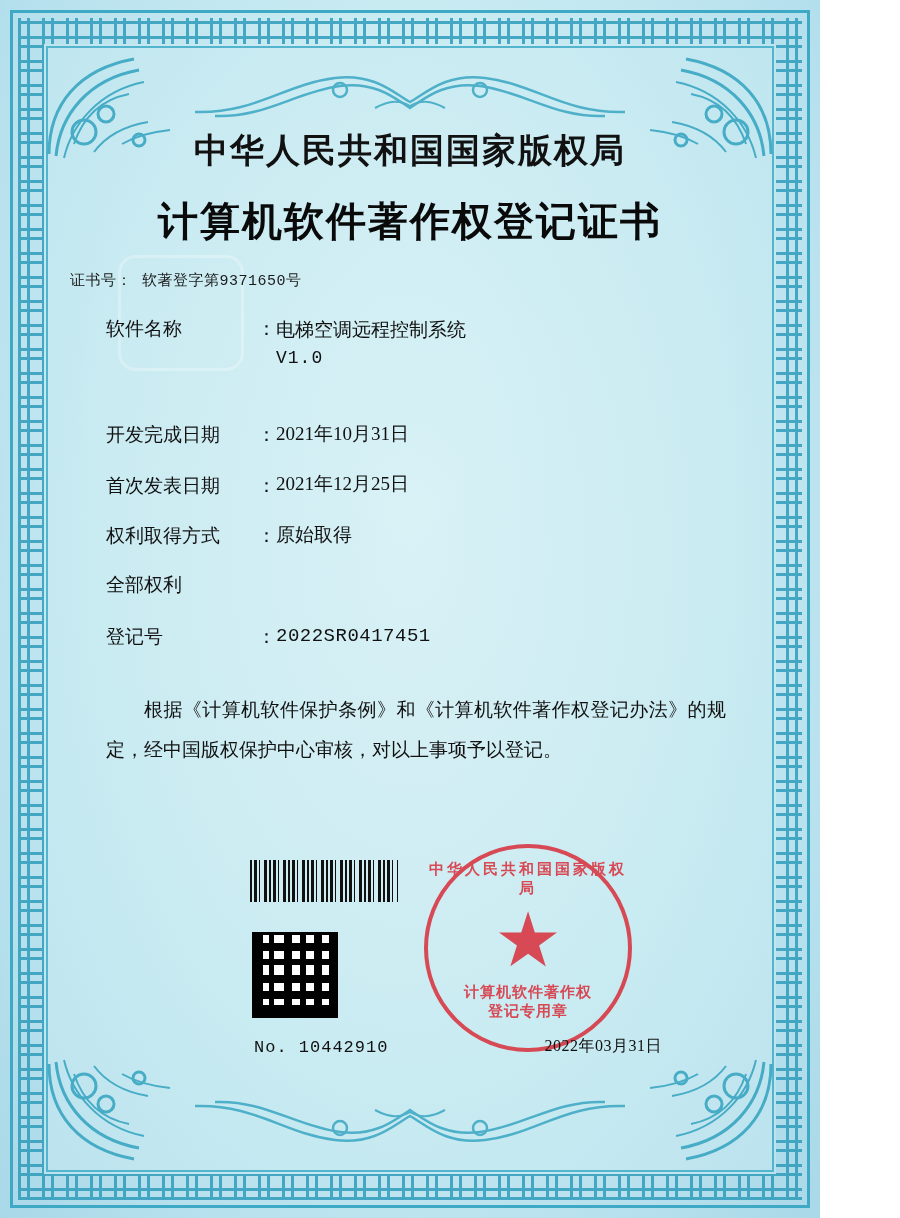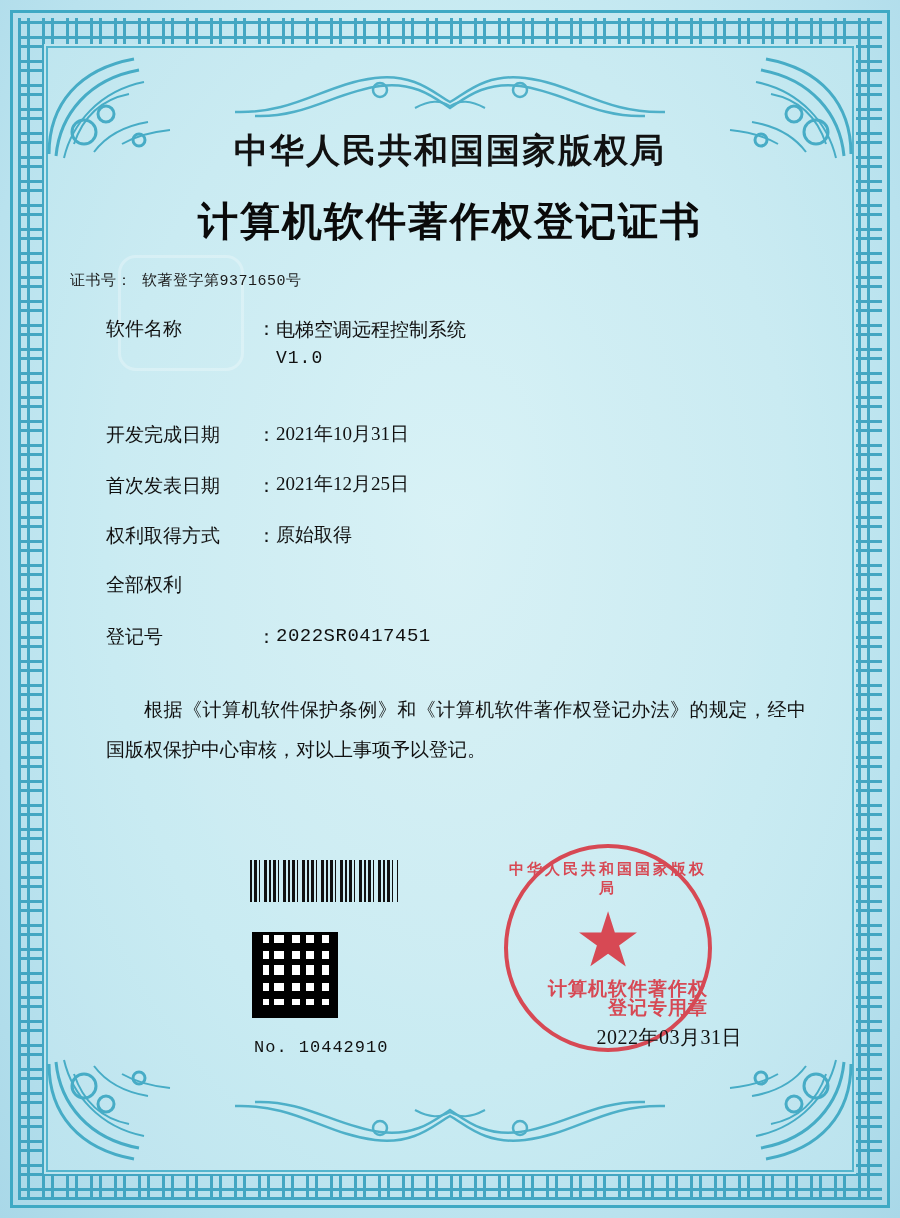--- a/index.html
+++ b/index.html
@@ -5,21 +5,21 @@
   html, body {
     margin: 0;
     padding: 0;
     background: #ffffff;
   }
   body {
     font-family: "Liberation Serif", "DejaVu Serif", serif;
   }
   .cert {
     position: relative;
-    width: 900px;
+    width: 820px;
     height: 1218px;
     overflow: hidden;
     background:
       radial-gradient(ellipse at 50% 40%, #d9f2f6 0%, #c9ebf2 45%, #b9e2ee 75%, #a9d8e8 100%);
   }
   
   .border-outer {
     position: absolute;
     left: 10px; top: 10px; right: 10px; bottom: 10px;
     border: 3px solid #3ea9c4;
@@ -213,22 +213,22 @@
     left: 148px;
     top: 178px;
     font-size: 17px;
     color: #111;
     letter-spacing: 1px;
     font-family: "Liberation Mono","DejaVu Sans Mono", monospace;
   }
   .issue-date {
     position: absolute;
     right: 78px;
-    top: 164px;
-    font-size: 20px;
+    top: 176px;
+    font-size: 16px;
     color: #111;
     letter-spacing: .5px;
   }
   
   .seal {
     position: absolute;
     right: 108px;
     top: -16px;
     width: 200px;
     height: 200px;
@@ -249,22 +249,22 @@
     position: absolute;
     left: 0; right: 0; top: 12px;
     text-align: center;
     font-size: 15px;
     letter-spacing: 3px;
     font-weight: 700;
   }
   .seal .ln1, .seal .ln2 {
     position: absolute;
     left: 0; right: 0;
-    text-align: right;
-    font-size: 19px;
+    text-align: center;
+    font-size: 15px;
     font-weight: 700;
     letter-spacing: 1px;
   }
   .seal .ln1 { bottom: 46px; }
   .seal .ln2 { bottom: 27px; }
 
   .watermark {
     position: absolute;
     left: 118px;
     top: 255px;

